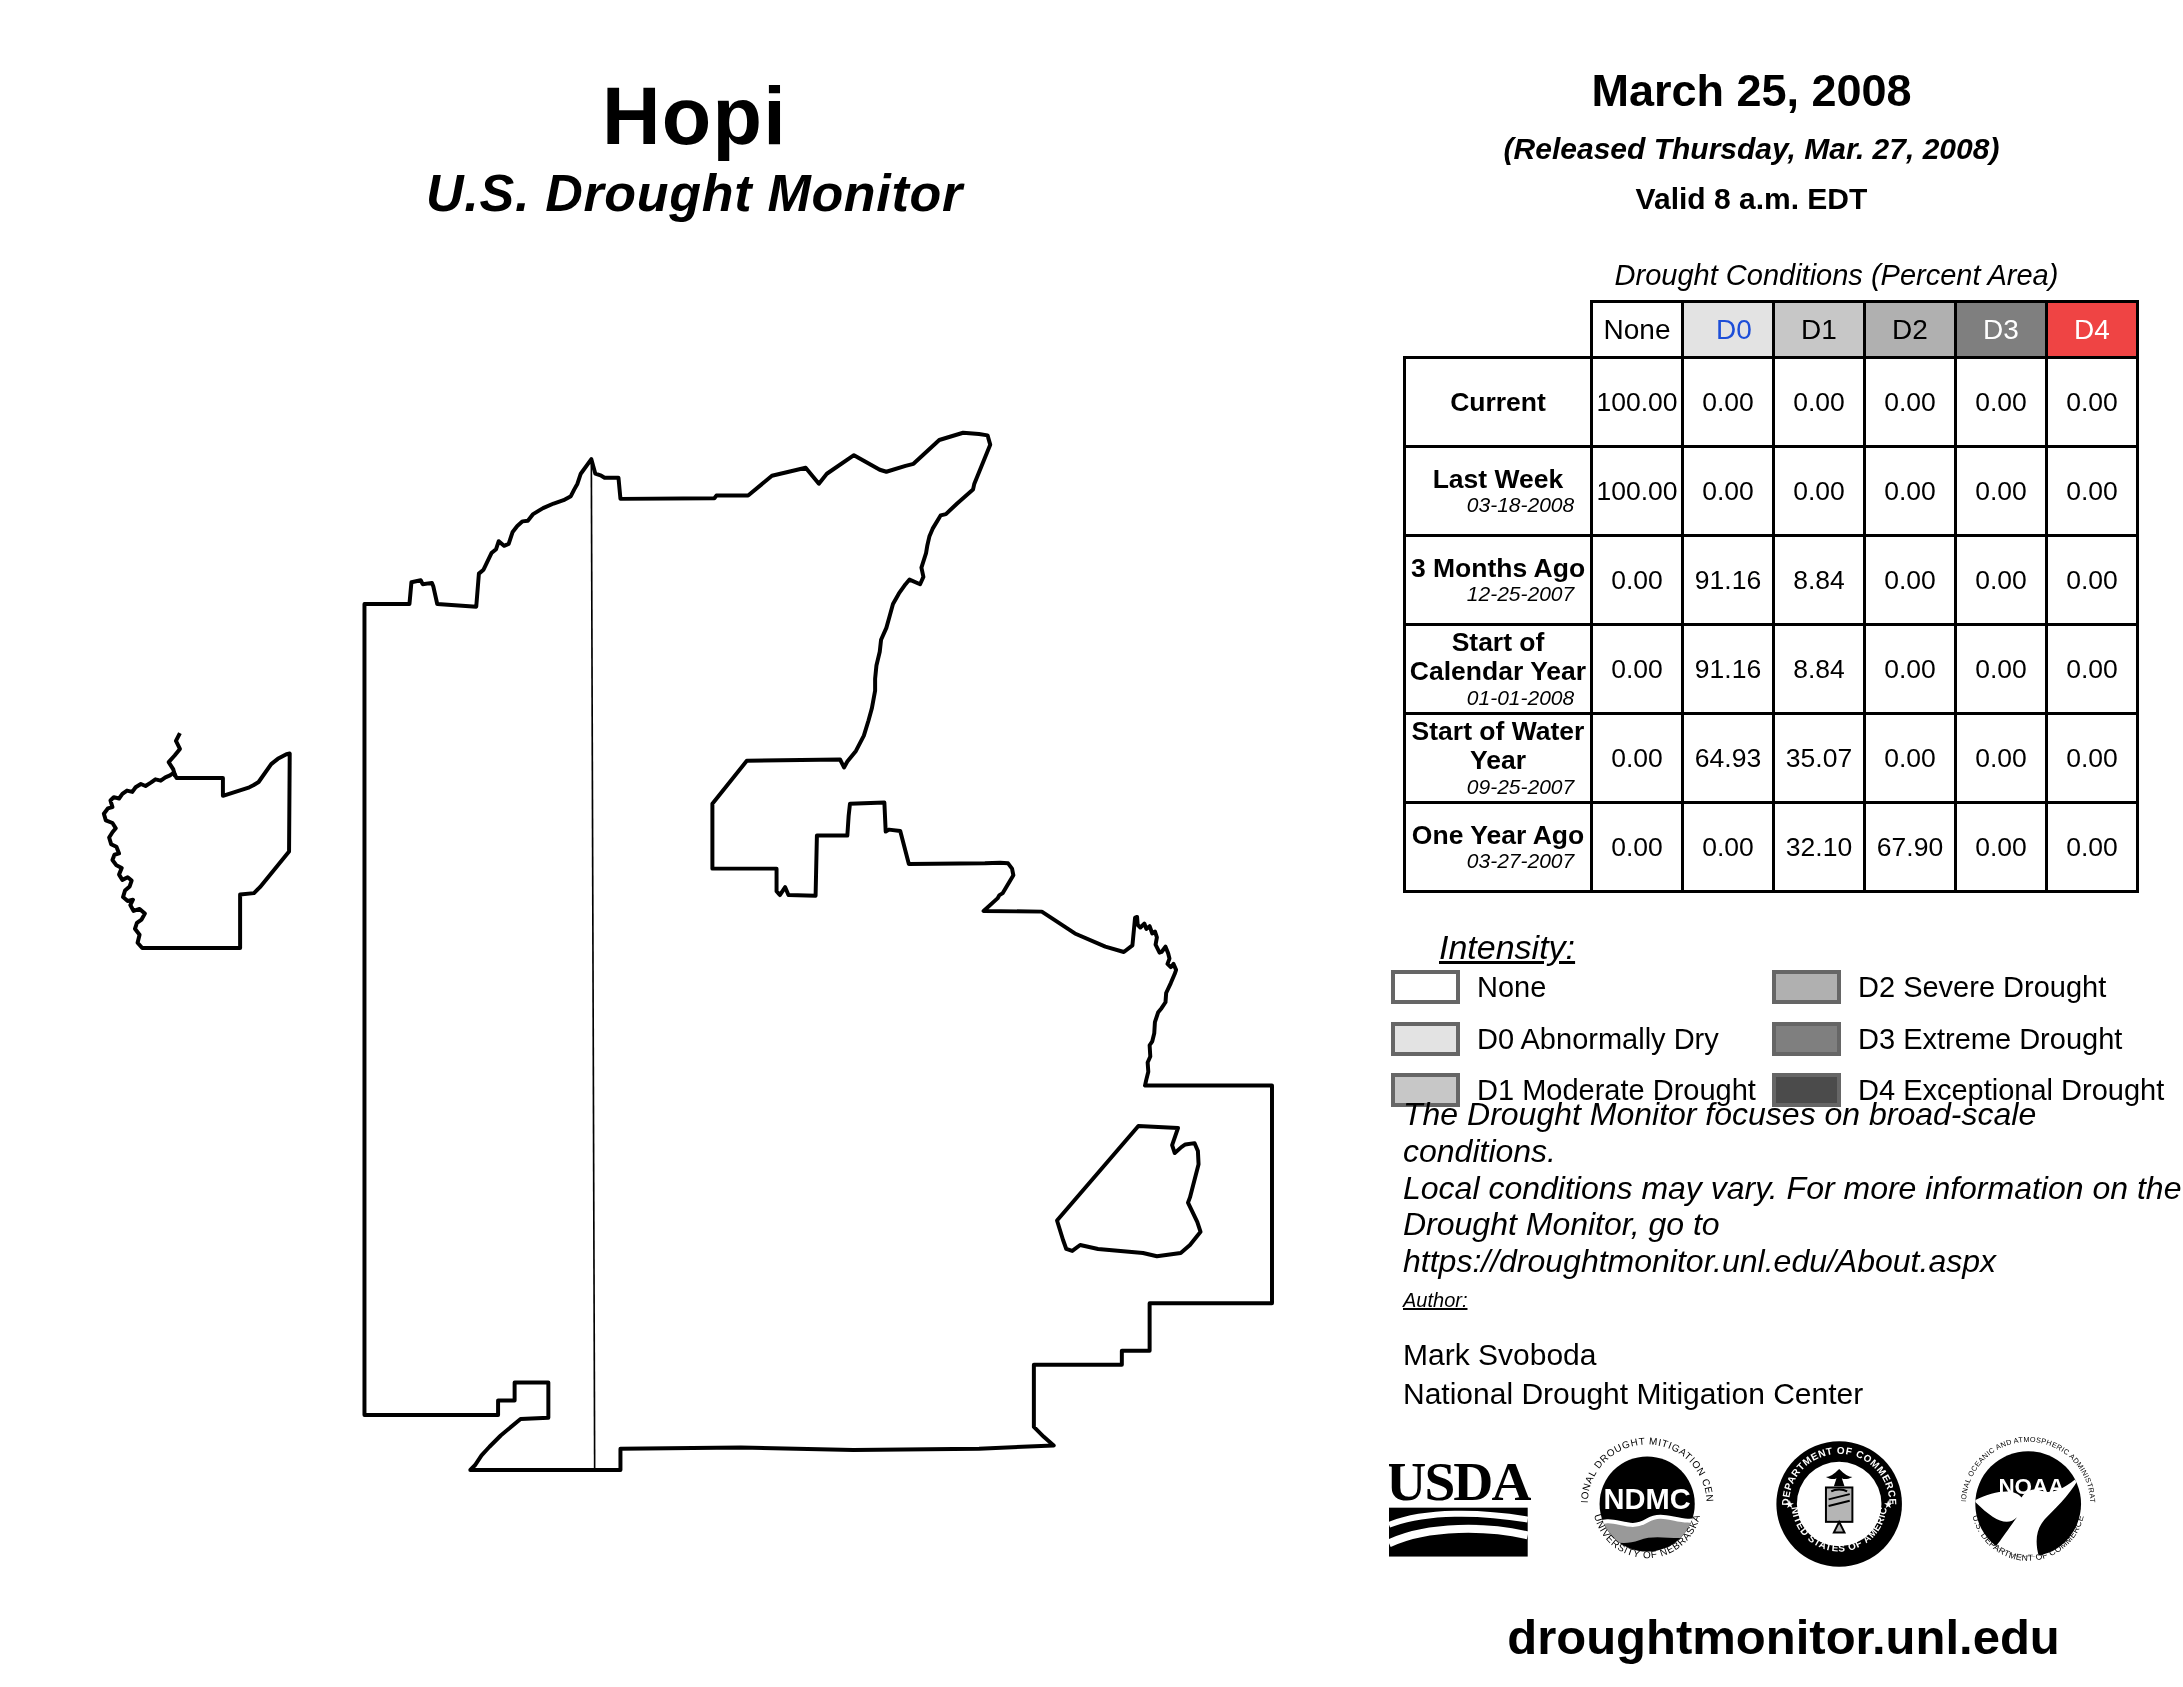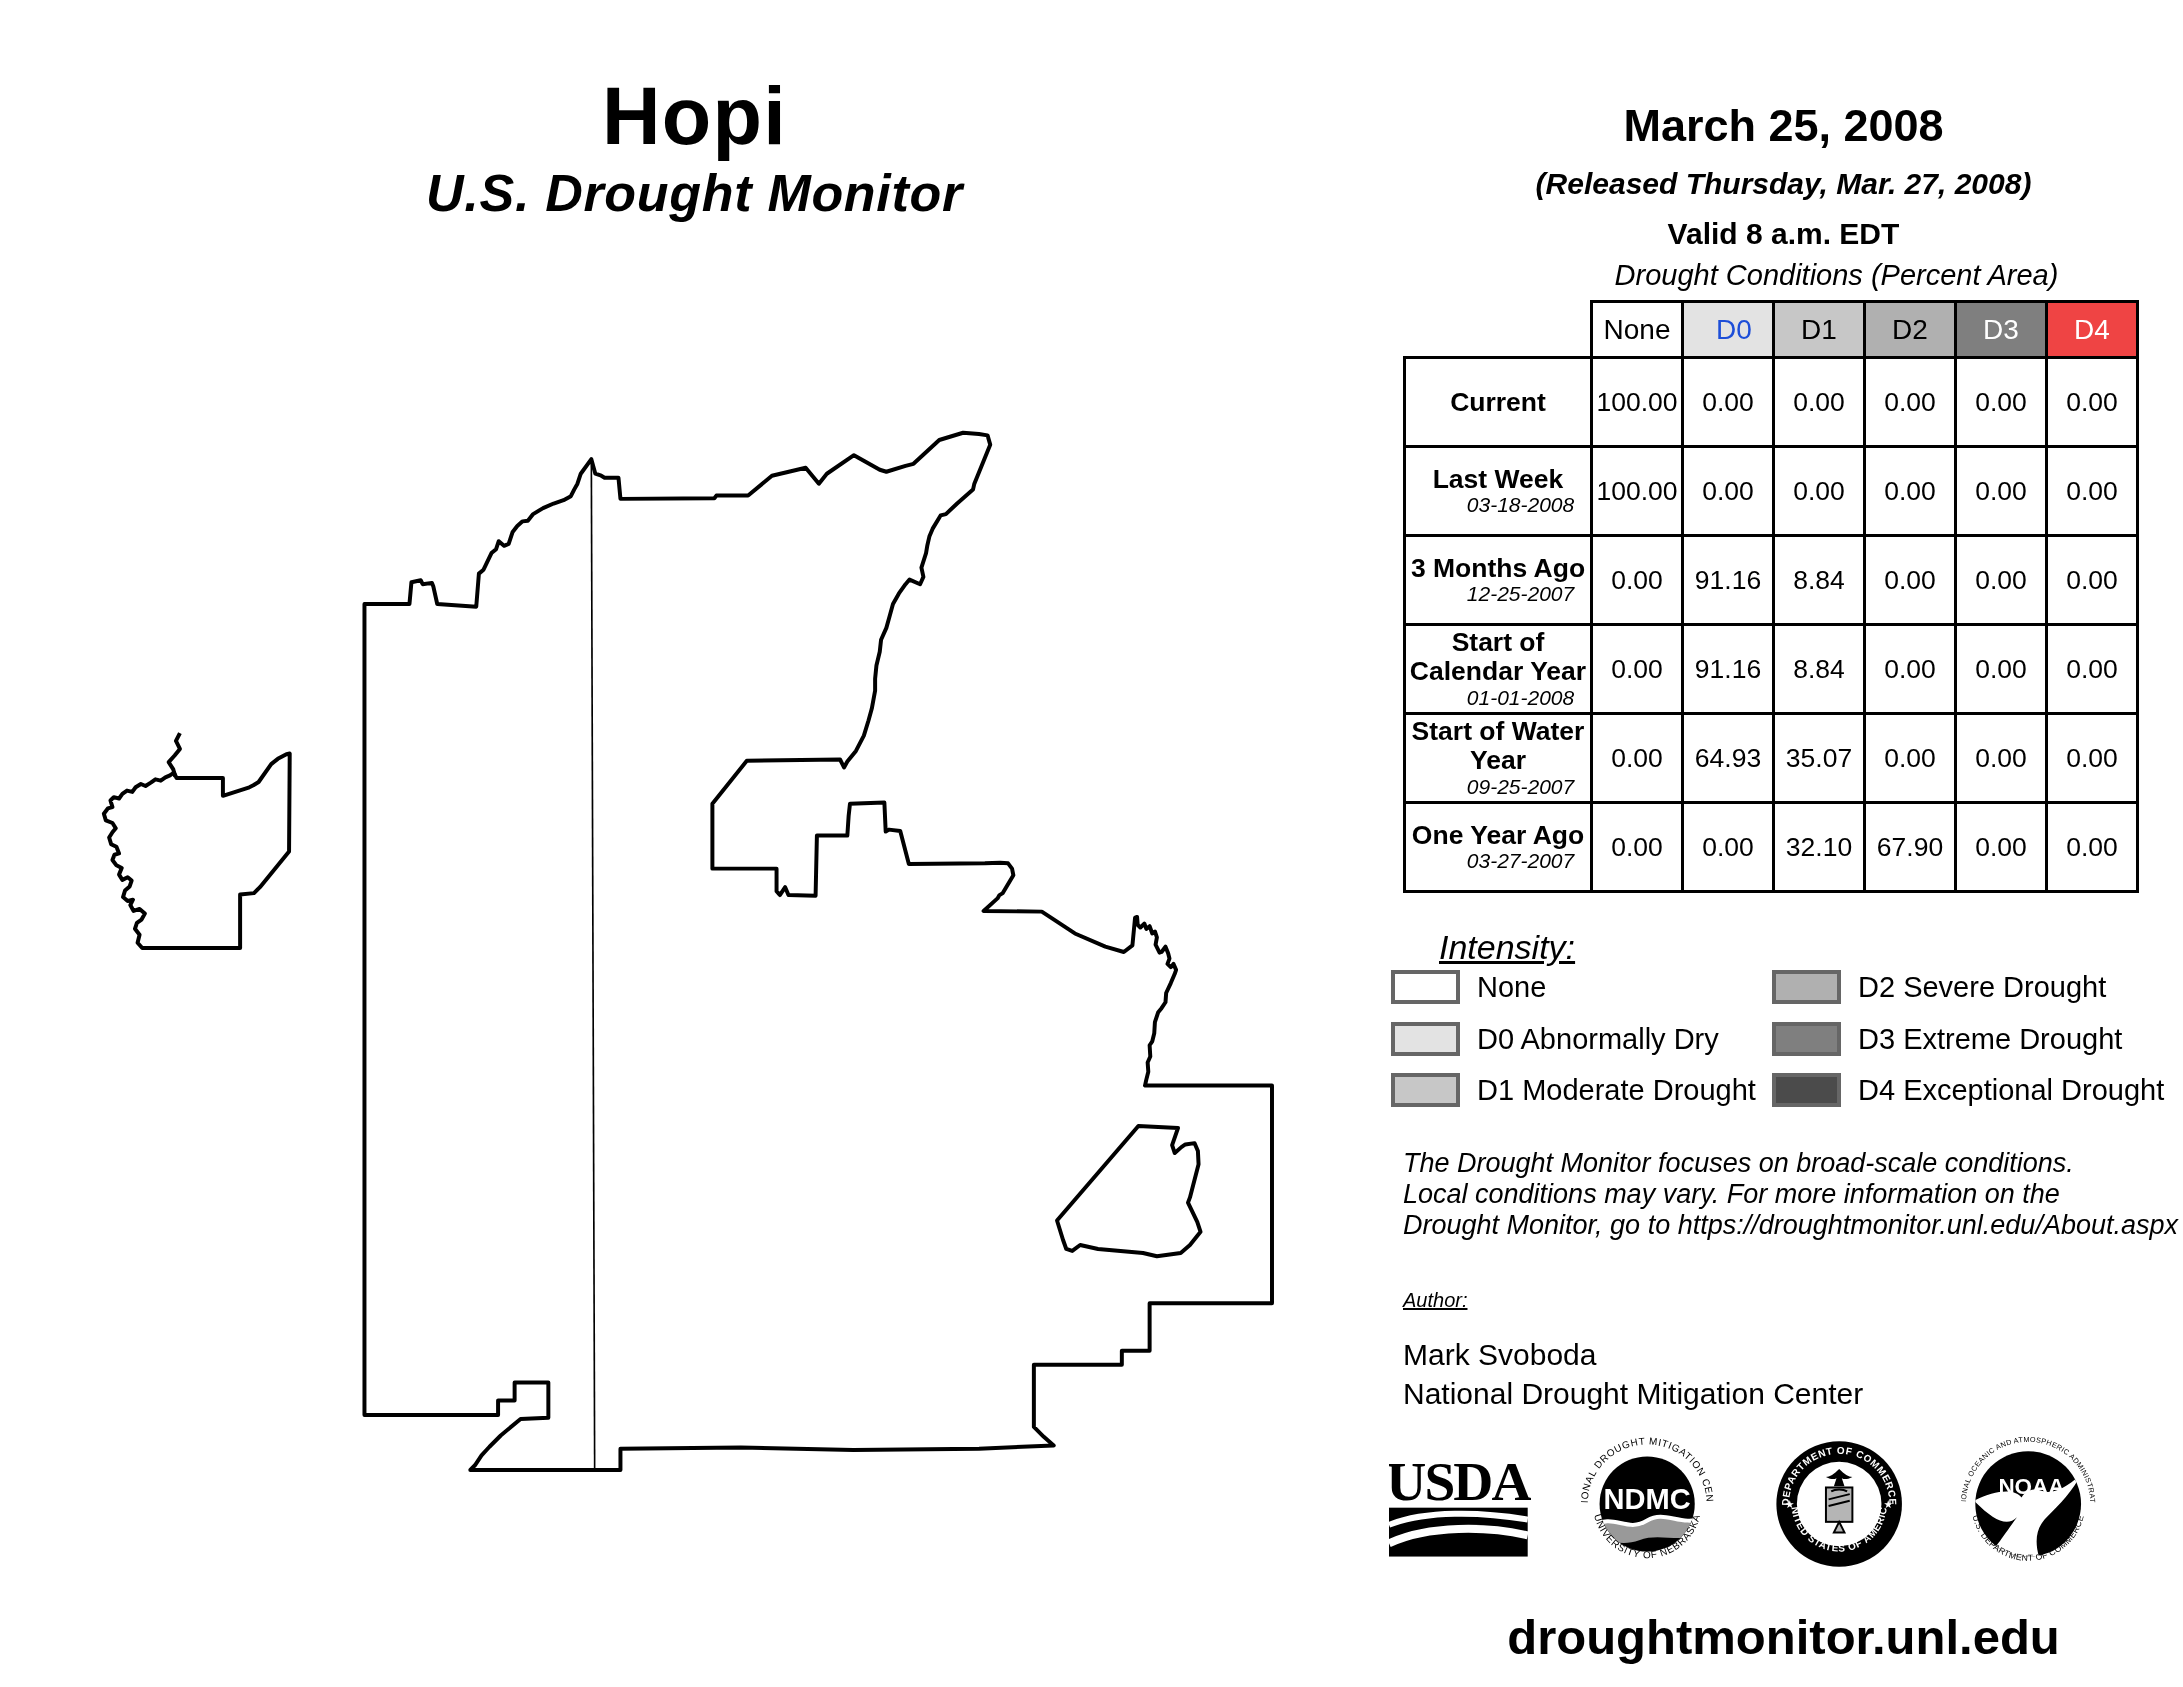--- a/index.html
+++ b/index.html
@@ -4,21 +4,21 @@
 <style>
   html,body{margin:0;padding:0;background:#fff;}
   #page{position:relative;width:2183px;height:1687px;background:#ffffff;overflow:hidden;
         font-family:"Liberation Sans", sans-serif;color:#000;}
   .abs{position:absolute;}
 
   
   #title-block{left:238px;top:58px;width:913px;text-align:center;}
   #main-title{font-size:52px;font-weight:bold;font-style:italic;letter-spacing:0.7px;}
   #region-title{font-size:81px;font-weight:bold;margin-top:12px;letter-spacing:1.3px;}
-  #date-block{left:1403px;top:65px;width:761px;text-align:center;margin-top:35px;}
+  #date-block{left:1371px;top:65px;width:761px;text-align:center;}
   #map-date{font-size:45px;font-weight:bold;}
   #released{font-size:30px;font-weight:bold;font-style:italic;margin-top:14.6px;}
   #valid{font-size:30px;font-weight:bold;margin-top:16px;}
 
   
   #tbl-caption{left:1489px;top:259px;width:695px;text-align:center;
                font-size:29px;font-style:italic;}
   table#dm-table{left:1403px;top:300px;border-collapse:collapse;table-layout:fixed;
                  position:absolute;}
   #dm-table col.lab{width:187px;}
@@ -33,21 +33,21 @@
   .row-date{font-size:21px;font-style:italic;line-height:1.15;padding-left:45px;}
 
   
   #intensity-h{left:1403px;top:928px;font-size:34px;font-style:italic;
                text-decoration:underline;margin-left:36px;}
   .sw{width:69px;height:34px;border:4px solid #666;box-sizing:border-box;}
   .leg-item{display:flex;align-items:center;gap:17px;position:absolute;}
   .leg-label{font-size:29px;white-space:nowrap;}
 
   
-  #disclaimer{left:1403px;top:1148px;font-size:27px;font-style:italic;line-height:1.15;}
+  #disclaimer{left:1403px;top:1096px;font-size:32px;font-style:italic;line-height:1.15;}
   #author-h{left:1403px;top:1289px;font-size:20px;font-style:italic;
             text-decoration:underline;}
   #author-name{left:1403px;top:1338px;font-size:30px;}
   #author-org{left:1403px;top:1377px;font-size:30px;}
   #site-url{left:1403px;top:1609px;width:761px;text-align:center;
             font-size:49px;font-weight:bold;}
 
   
   #map-svg{left:0;top:0;}
   .outline{fill:none;stroke:#000;stroke-width:6;stroke-linejoin:round;}

